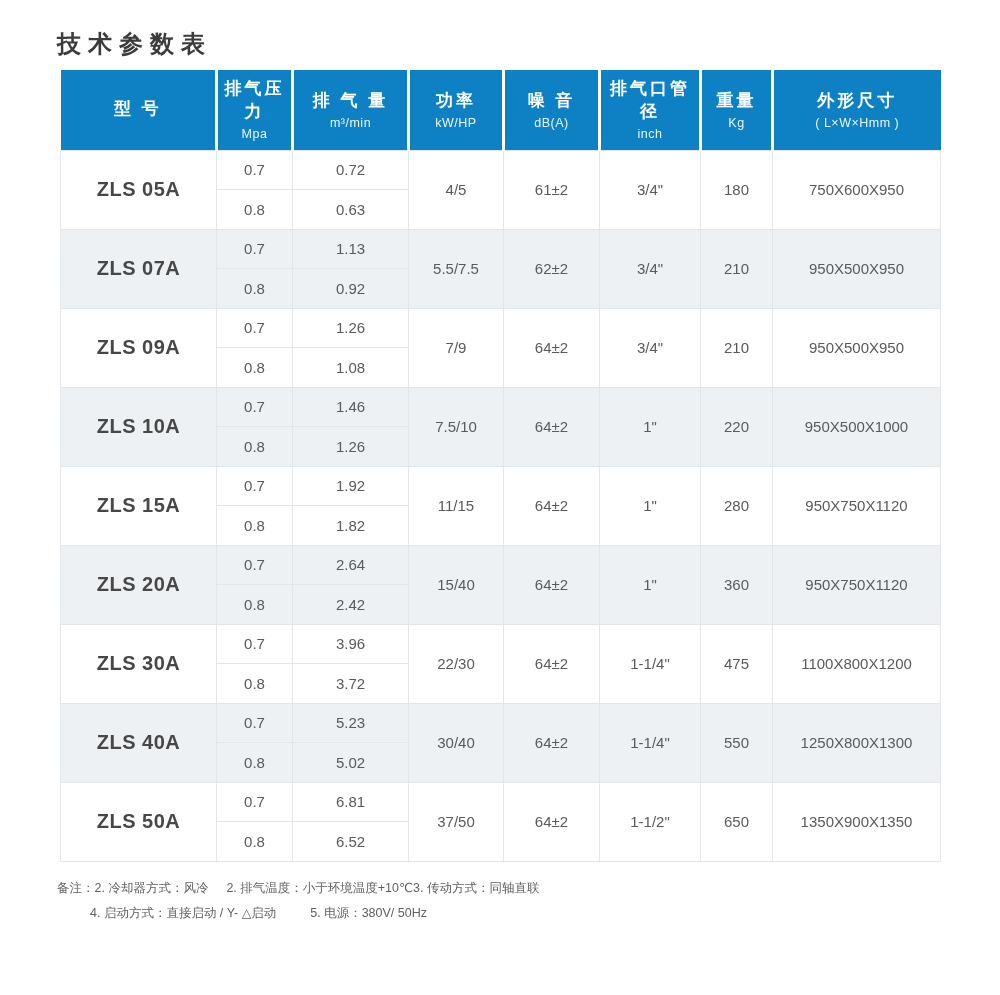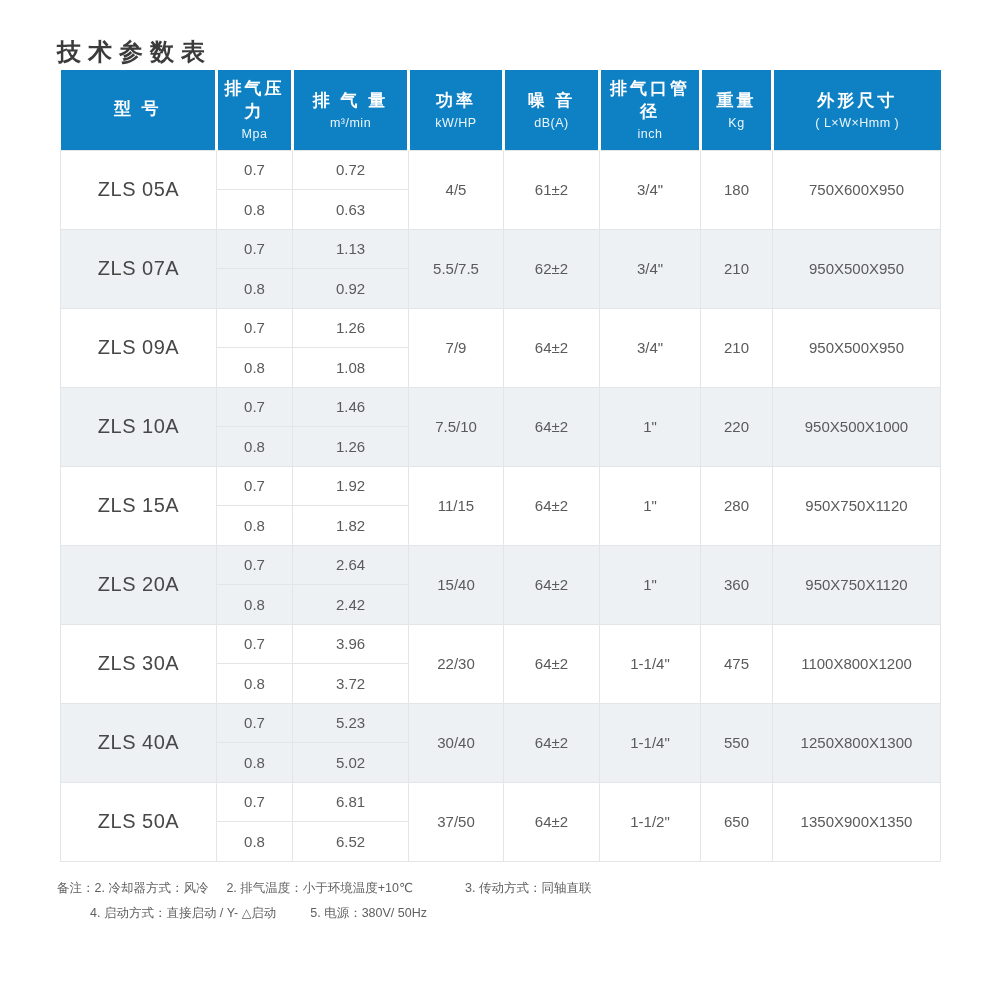--- a/index.html
+++ b/index.html
@@ -5,21 +5,21 @@
   * { margin:0; padding:0; box-sizing:border-box; }
   html,body { background:#ffffff; }
   .page {
     position:relative;
     width:1000px; height:995px;
     background:#ffffff;
     font-family:"Liberation Sans","DejaVu Sans",sans-serif;
     overflow:hidden;
   }
   .page-title {
-    position:absolute; left:57px; top:36px;
+    position:absolute; left:57px; top:28px;
     font-size:24px; font-weight:bold; color:#3b3b3b;
     letter-spacing:7px;
   }
   .spec-table {
     position:absolute; left:60px; top:70px;
     width:880px;
     border-collapse:collapse;
     table-layout:fixed;
   }
   .spec-table th {
@@ -44,35 +44,35 @@
     border:1px solid #e2e6e8;
     text-align:center;
     vertical-align:middle;
     height:39.5px;
     font-size:15px;
     color:#5a5a5a;
     padding:0;
   }
   .spec-table td.model-cell {
     font-size:20px;
-    font-weight:400;
+    font-weight:700;
     color:#474747;
     letter-spacing:0.5px;
   }
   .spec-table tbody tr.striped td { background:#edf1f4; }
   .notes {
     position:absolute; left:57px; top:876px;
     font-size:12.5px; color:#5f5f5f;
     line-height:25px;
   }
   .notes-line { white-space:nowrap; }
   .notes-label { display:inline-block; }
   .note-item { display:inline-block; }
   .gap-sm { margin-left:18px; }
-  .gap-lg { margin-left:52px; }
+  .gap-lg { }
   .gap-md { margin-left:34px; }
   .notes-indent { padding-left:33px; }
 </style>
 </head>
 <body>
 
 <div class="page">
 
   <div class="page-title">技术参数表</div>
 

